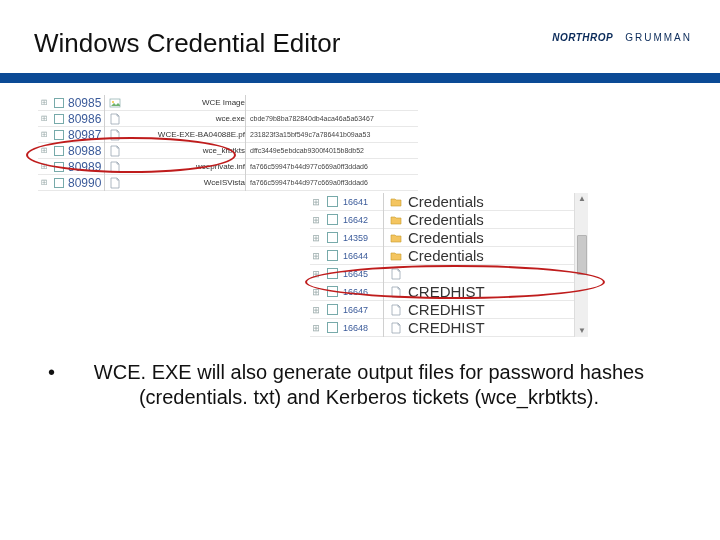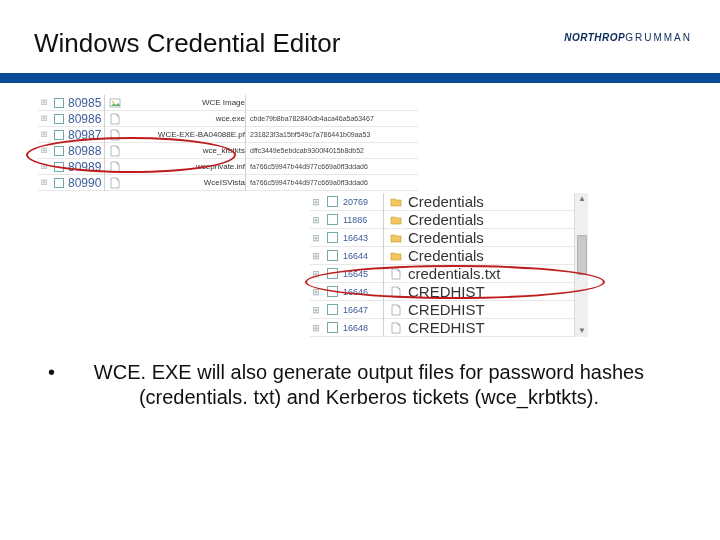--- a/index.html
+++ b/index.html
@@ -4,21 +4,21 @@
 <style>
   * { margin: 0; padding: 0; box-sizing: border-box; }
   html, body { width: 720px; height: 540px; background: #fff; font-family: Arial, Helvetica, sans-serif; overflow: hidden; }
 
   .slide { width: 720px; height: 540px; position: relative; }
 
   .title-area { padding: 28px 30px 4px 34px; }
   .title { font-size: 26px; color: #111; font-weight: 400; }
 
   .brand { position: absolute; top: 32px; right: 28px; font-size: 10px; font-style: italic; color: #0b2b5a; letter-spacing: 0.5px; font-weight: 700; }
-  .brand .normal { font-style: normal; font-weight: 400; letter-spacing: 2px; margin-left: 0; }
+  .brand .normal { font-style: normal; font-weight: 400; letter-spacing: 2px; margin-left: 12px; }
 
   .title-bar { height: 10px; background: #0b4a95; margin: 10px 0 0 0; width: 100%; }
 
   .screens { position: relative; height: 260px; }
 
   
   .panel1 { position: absolute; top: 12px; left: 38px; width: 380px; border: 0 solid #ccc; font-size: 9px; color: #333; background: #fff; }
   .row1 { display: flex; align-items: center; height: 16px; border-bottom: 1px solid #e8e8e8; }
   .row1 .plus { width: 12px; text-align: center; color: #9aa; font-size: 8px; }
   .row1 .cb { width: 10px; height: 10px; border: 1px solid #7aa; margin: 0 4px; }
@@ -174,45 +174,45 @@
           <span class="divider2"></span>
           <span class="hash">fa766c59947b44d977c669a0ff3ddad6</span>
         </div>
       </div>
     <div class="oval1"></div>
 
     <div class="panel2" id="panel2">
       <div class="row2">
           <span class="plus">⊞</span>
           <span class="cb"></span>
-          <span class="id">20769</span>
-          <span class="divider"></span>
-          <span class="icon icon-folder">
-            <svg viewBox="0 0 12 12">
-              <use href="#ico-folder"></use>
-            </svg>
-          </span>
-          <span class="name">Credentials</span>
-        </div>
-        <div class="row2">
-          <span class="plus">⊞</span>
-          <span class="cb"></span>
-          <span class="id">11886</span>
-          <span class="divider"></span>
-          <span class="icon icon-folder">
-            <svg viewBox="0 0 12 12">
-              <use href="#ico-folder"></use>
-            </svg>
-          </span>
-          <span class="name">Credentials</span>
-        </div>
-        <div class="row2">
-          <span class="plus">⊞</span>
-          <span class="cb"></span>
-          <span class="id">16643</span>
+          <span class="id">16641</span>
+          <span class="divider"></span>
+          <span class="icon icon-folder">
+            <svg viewBox="0 0 12 12">
+              <use href="#ico-folder"></use>
+            </svg>
+          </span>
+          <span class="name">Credentials</span>
+        </div>
+        <div class="row2">
+          <span class="plus">⊞</span>
+          <span class="cb"></span>
+          <span class="id">16642</span>
+          <span class="divider"></span>
+          <span class="icon icon-folder">
+            <svg viewBox="0 0 12 12">
+              <use href="#ico-folder"></use>
+            </svg>
+          </span>
+          <span class="name">Credentials</span>
+        </div>
+        <div class="row2">
+          <span class="plus">⊞</span>
+          <span class="cb"></span>
+          <span class="id">14359</span>
           <span class="divider"></span>
           <span class="icon icon-folder">
             <svg viewBox="0 0 12 12">
               <use href="#ico-folder"></use>
             </svg>
           </span>
           <span class="name">Credentials</span>
         </div>
         <div class="row2">
           <span class="plus">⊞</span>
@@ -229,21 +229,20 @@
         <div class="row2">
           <span class="plus">⊞</span>
           <span class="cb"></span>
           <span class="id">16645</span>
           <span class="divider"></span>
           <span class="icon icon-file">
             <svg viewBox="0 0 12 12">
               <use href="#ico-file"></use>
             </svg>
           </span>
-          <span class="name">credentials.txt</span>
         </div>
         <div class="row2">
           <span class="plus">⊞</span>
           <span class="cb"></span>
           <span class="id">16646</span>
           <span class="divider"></span>
           <span class="icon icon-file">
             <svg viewBox="0 0 12 12">
               <use href="#ico-file"></use>
             </svg>

